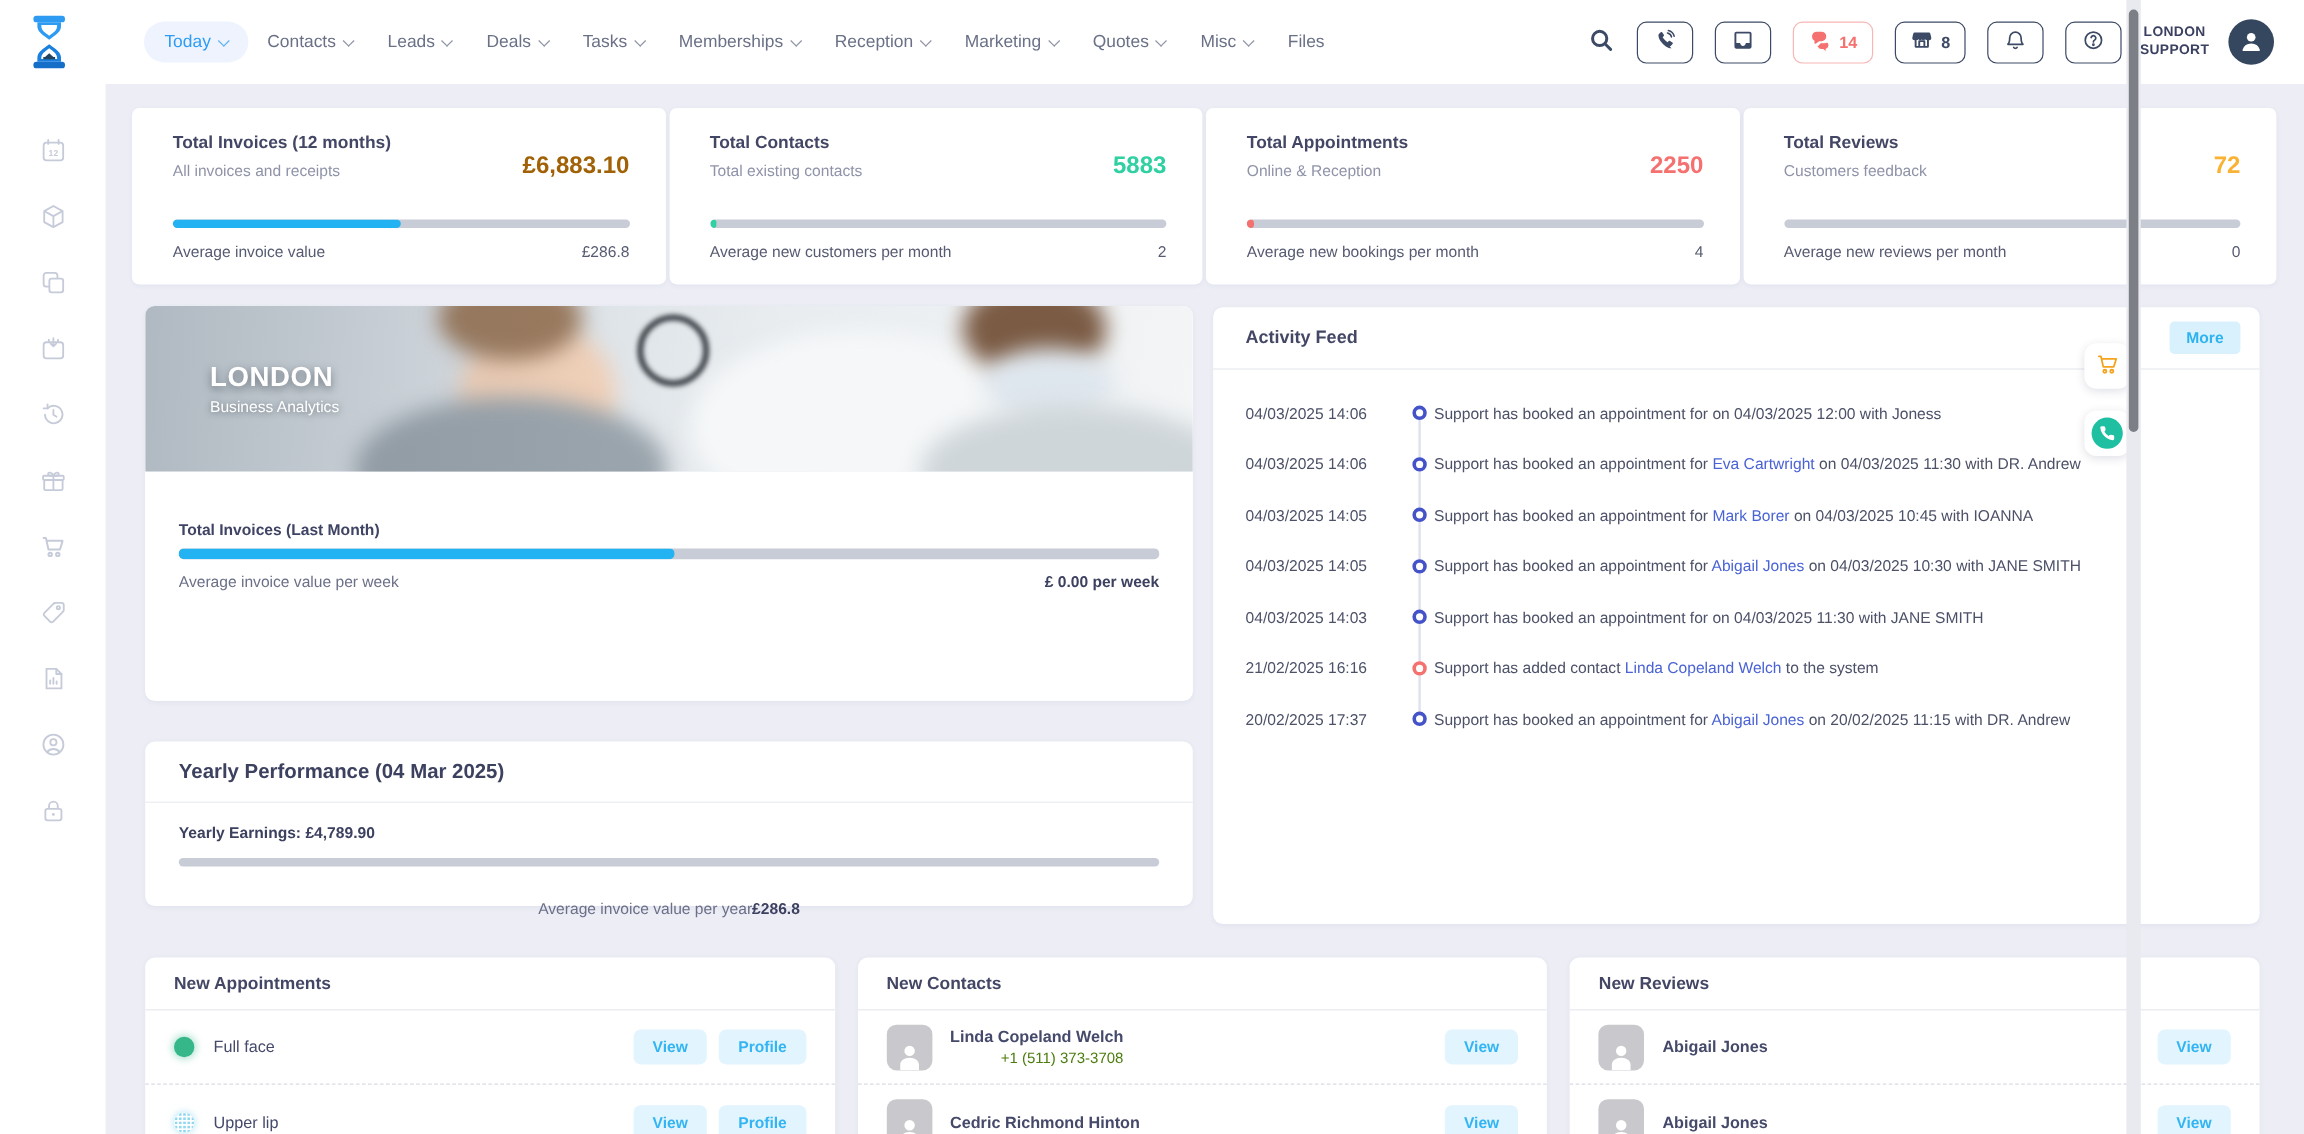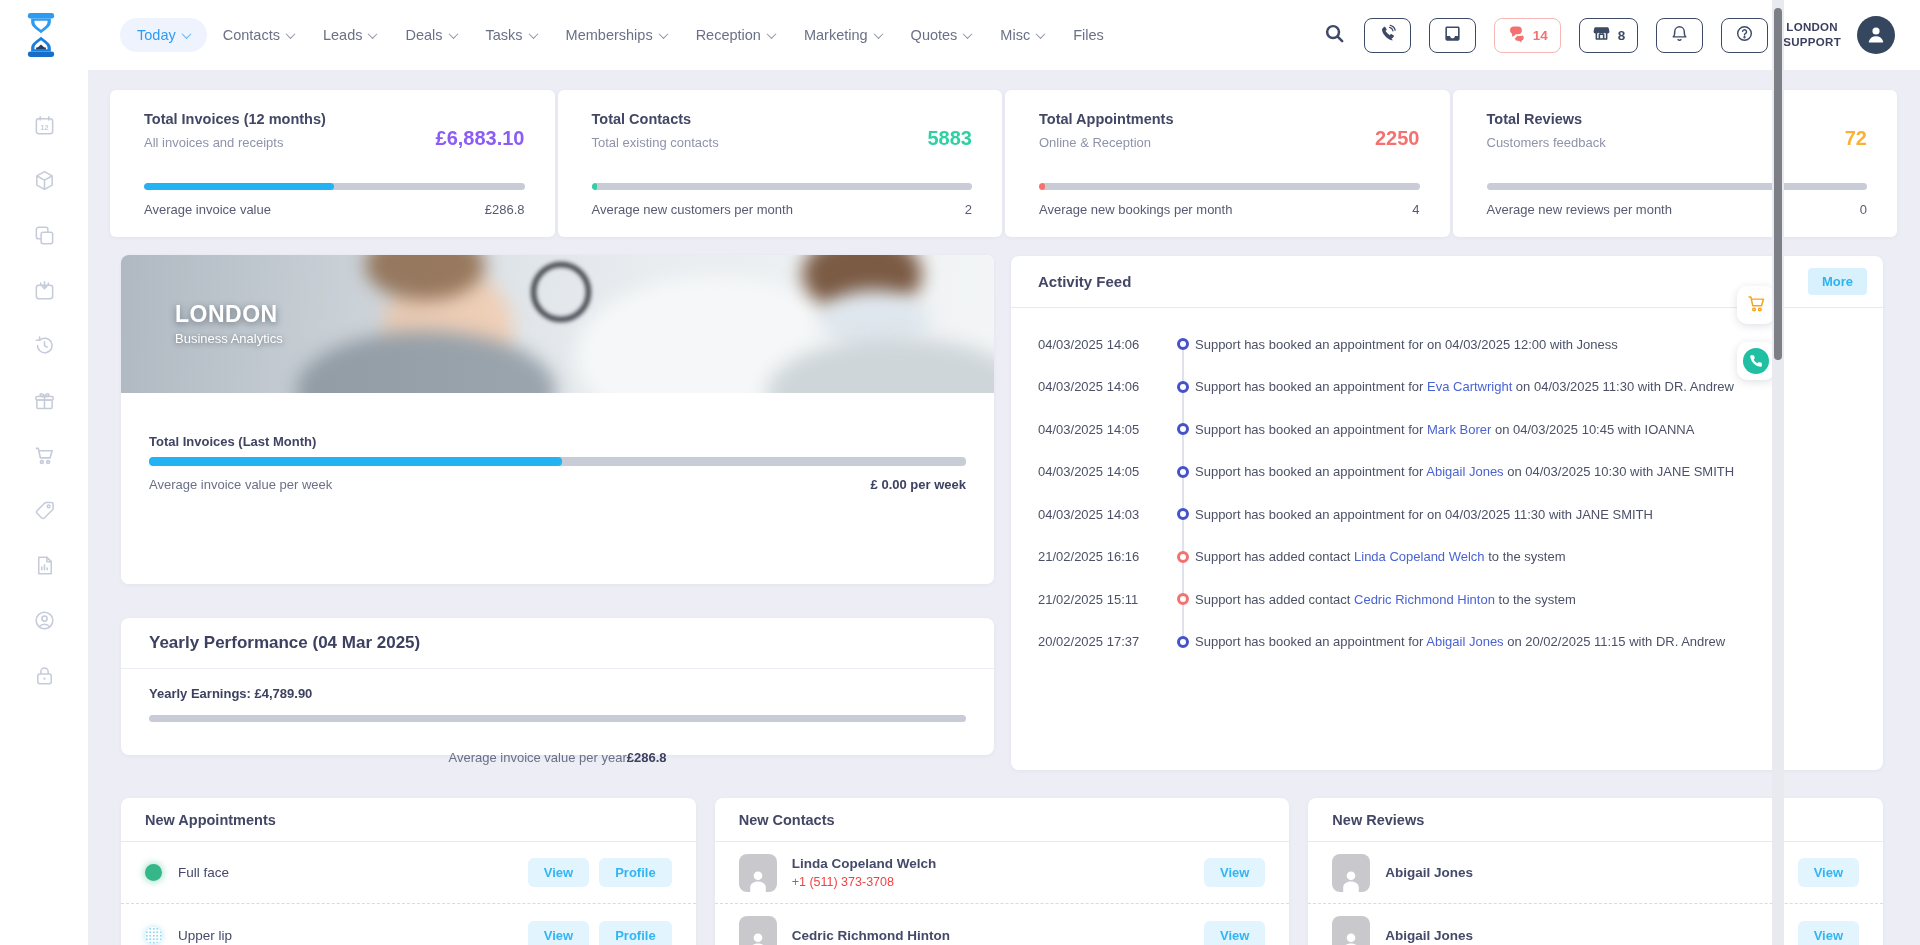--- a/index.html
+++ b/index.html
@@ -114,21 +114,21 @@
     box-shadow:0 0 5px 1px rgba(143,216,239,.5); }
   .apt-label{ font-size:13.5px; color:#45496a; margin-left:16px; }
   .spacer{ flex:1; }
   .sm-btn{ background:var(--btn-bg); color:var(--btn-text); border:none; border-radius:6px; height:29px; padding:0 16px;
     font-family:inherit; font-size:13px; font-weight:bold; cursor:pointer; margin-left:10px; }
   .c-avatar{ width:38px; height:38px; border-radius:8px; background:#c9c9cd; overflow:hidden; flex:0 0 auto;
     display:flex; align-items:flex-end; justify-content:center; }
   .c-avatar svg{ width:26px; height:26px; }
   .c-info{ margin-left:15px; }
   .c-name{ font-size:13.5px; color:#45496a; font-weight:bold; }
-  .c-phone{ font-size:12.5px; color:#ef4444; margin-top:4px; }
+  .c-phone{ font-size:12.5px; color:#4d7c0f; margin-top:4px;text-align:right; }
 
   
   .float-btn{ position:absolute; right:9px; width:38px; height:38px; background:#fff; border:none; border-radius:10px;
     box-shadow:0 2px 8px rgba(40,50,90,.15); cursor:pointer; display:flex; align-items:center; justify-content:center; z-index:40; }
   .float-btn.cart{ top:286px; color:#f5a31c; }
   .float-btn.cart svg{ width:21px; height:21px; }
   .float-btn.phone{ top:342px; }
   .phone-circle{ width:26px; height:26px; border-radius:50%; background:#1fbfa2; display:flex; align-items:center; justify-content:center; }
   .phone-circle svg{ width:14px; height:14px; }
   .scrollbar{ position:absolute; right:0; top:0; width:12px; height:945px; background:#e9eaef; z-index:50; }
@@ -334,21 +334,21 @@
       </button>
     </aside>
 
   <section class="stats-row" id="stats-row">
       <div class="card stat-card">
         <div class="stat-head">
           <div>
             <div class="stat-title">Total Invoices (12 months)</div>
             <div class="stat-sub">All invoices and receipts</div>
           </div>
-          <div class="stat-value" style="color: #8b5cf6;">£6,883.10</div>
+          <div class="stat-value" style="color: #a16207;">£6,883.10</div>
         </div>
         <div class="bar">
           <div class="bar-fill" style="width: 50%; background: rgb(36, 179, 242);"></div>
         </div>
         <div class="stat-foot">
           <span>Average invoice value</span>
           <span>£286.8</span>
         </div>
       </div>
       <div class="card stat-card">
@@ -485,27 +485,20 @@
             <span class="dot"></span>
           </div>
           <div class="feed-text"><span>Support has booked an appointment for on 04/03/2025 11:30 with JANE SMITH</span></div>
         </div>
         <div class="feed-row">
           <span class="feed-time">21/02/2025 16:16</span>
           <div class="tl">
             <span class="dot red"></span>
           </div>
           <div class="feed-text"><span>Support has added contact </span><span class="lnk">Linda Copeland Welch</span><span> to the system</span></div>
-        </div>
-        <div class="feed-row">
-          <span class="feed-time">21/02/2025 15:11</span>
-          <div class="tl">
-            <span class="dot red"></span>
-          </div>
-          <div class="feed-text"><span>Support has added contact </span><span class="lnk">Cedric Richmond Hinton</span><span> to the system</span></div>
         </div>
         <div class="feed-row">
           <span class="feed-time">20/02/2025 17:37</span>
           <div class="tl">
             <span class="dot"></span>
           </div>
           <div class="feed-text"><span>Support has booked an appointment for </span><span class="lnk">Abigail Jones</span><span> on 20/02/2025 11:15 with DR. Andrew</span></div>
         </div>
       </div>
   </section>

